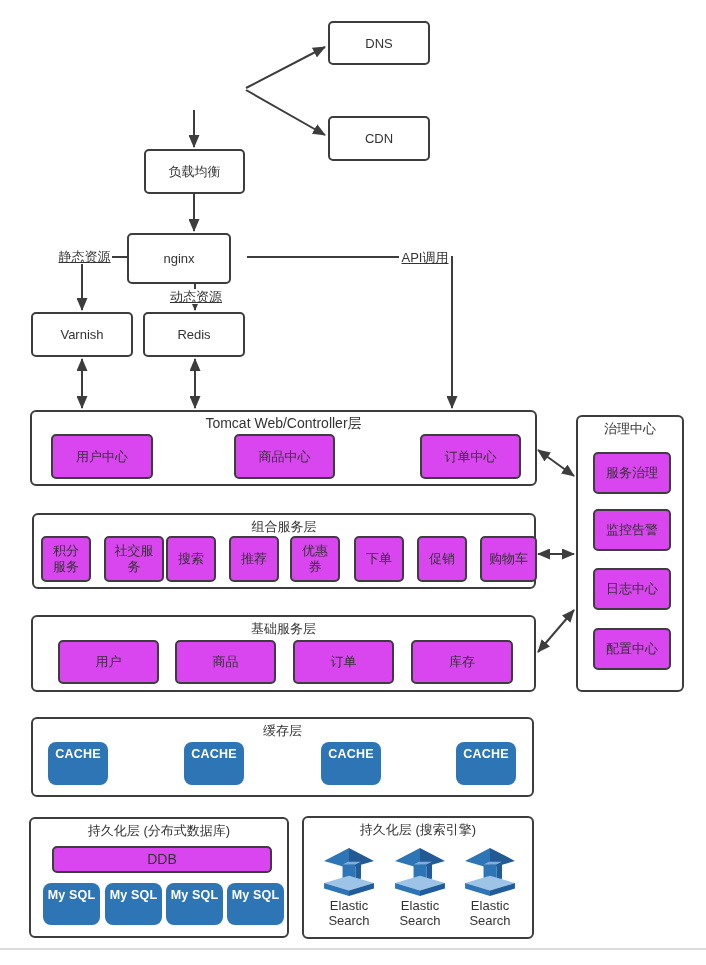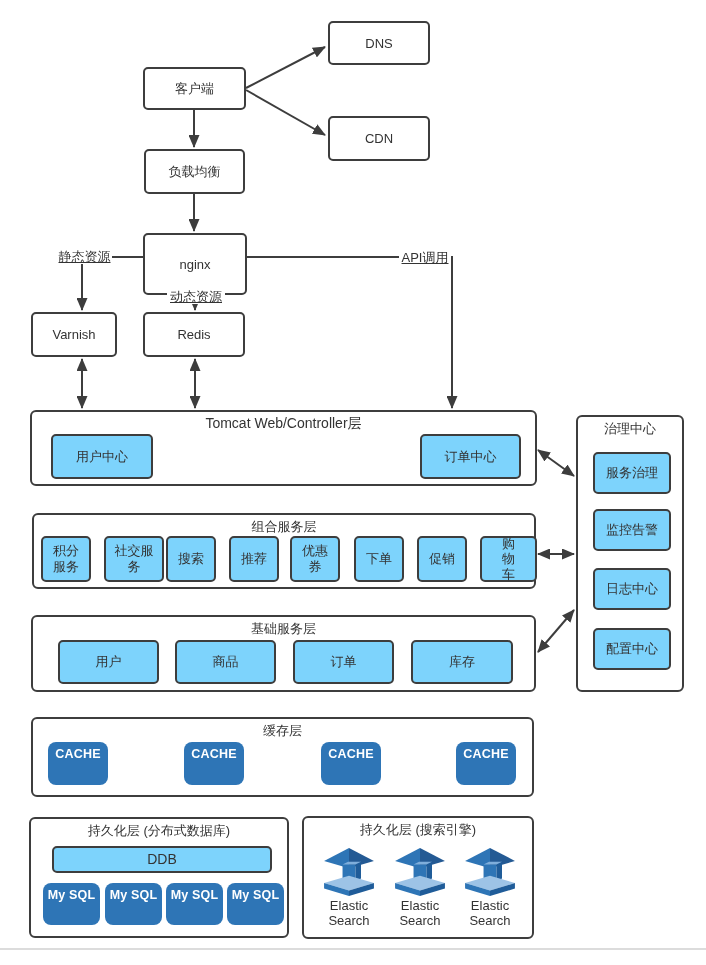--- a/index.html
+++ b/index.html
@@ -6,21 +6,21 @@
   #page{position:relative;width:706px;height:965px;background:#ffffff;overflow:hidden;
         font-family:"Liberation Sans","DejaVu Sans",sans-serif;color:#333;}
   #arrows{position:absolute;left:0;top:0;z-index:1;}
   .box{position:absolute;z-index:2;background:#fff;border:2px solid #3d3d3d;border-radius:5px;
        display:flex;align-items:center;justify-content:center;font-size:13px;color:#333;
        box-sizing:border-box;text-align:center;}
   .container{position:absolute;z-index:2;background:#fff;border:2px solid #3d3d3d;border-radius:6px;
        box-sizing:border-box;}
   .layer-title{position:absolute;left:0;right:0;top:3px;text-align:center;font-size:14px;color:#333;
        z-index:3;}
-  .inner{position:absolute;background:#7dd3fc;border:2px solid #3d3d3d;border-radius:5px;
+  .inner{position:absolute;background:#d946ef;border:2px solid #3d3d3d;border-radius:5px;
        display:flex;align-items:center;justify-content:center;font-size:13px;color:#333;
        box-sizing:border-box;text-align:center;line-height:1.2;}
   .blue{background:#2E75B6;border:none;border-radius:8px;color:#fff;font-weight:bold;
        align-items:flex-start;padding-top:5px;font-size:12.5px;letter-spacing:.2px;}
   .edge-label{position:absolute;z-index:4;background:#fff;font-size:13px;color:#333;
        text-align:center;line-height:15px;text-decoration:underline;}
   .es-cell{position:absolute;width:64px;text-align:center;font-size:13px;line-height:15px;color:#333;}
   .page-edge{position:absolute;left:0;width:706px;height:2px;background:#dcdcdc;z-index:0;}
 </style>
 </head>
@@ -46,56 +46,56 @@
       <polyline points="143,257 82,257 82,310" marker-end="url(#ah)"></polyline>
       <polyline points="247,257 452,257 452,408" marker-end="url(#ah)"></polyline>
       <line x1="82" y1="359" x2="82" y2="408" marker-start="url(#ahr)" marker-end="url(#ah)"></line>
       <line x1="195" y1="359" x2="195" y2="408" marker-start="url(#ahr)" marker-end="url(#ah)"></line>
       <line x1="538" y1="450" x2="574" y2="476" marker-start="url(#ahr)" marker-end="url(#ah)"></line>
       <line x1="538" y1="554" x2="574" y2="554" marker-start="url(#ahr)" marker-end="url(#ah)"></line>
       <line x1="538" y1="652" x2="574" y2="610" marker-start="url(#ahr)" marker-end="url(#ah)"></line>
     </g>
   </svg>
 
-  <div class="box" style="left:143px;top:67px;width:103px;height:43px">客户端</div>
   <div class="box" style="left:328px;top:116px;width:102px;height:45px">CDN</div>
   <div class="box" style="left:328px;top:21px;width:102px;height:44px">DNS</div>
   <div class="box" style="left:144px;top:149px;width:101px;height:45px">负载均衡</div>
-  <div class="box" style="left:143px;top:233px;width:104px;height:62px">nginx</div>
-  <div class="box" style="left:31px;top:312px;width:86px;height:45px">Varnish</div>
+  <div class="box" style="left:127px;top:233px;width:104px;height:51px">nginx</div>
+  <div class="box" style="left:31px;top:312px;width:102px;height:45px">Varnish</div>
   <div class="box" style="left:143px;top:312px;width:102px;height:45px">Redis</div>
 
   <div class="edge-label" style="left:57px;top:249px;width:55px">静态资源</div>
   <div class="edge-label" style="left:167px;top:289px;width:58px">动态资源</div>
   <div class="edge-label" style="left:399px;top:250px;width:52px">API调用</div>
 
   <div class="container" style="left:30px;top:410px;width:507px;height:76px">
     <div class="layer-title">Tomcat Web/Controller层</div>
     <div class="inner" style="left:19px;top:22px;width:102px;height:45px">用户中心</div>
+    <div class="inner" style="left:202px;top:22px;width:101px;height:45px">商品中心</div>
     <div class="inner" style="left:388px;top:22px;width:101px;height:45px">订单中心</div>
   </div>
 
   <div class="container" style="left:576px;top:415px;width:108px;height:277px">
     <div class="layer-title" style="font-size:13px">治理中心</div>
     <div class="inner" style="left:15px;top:35px;width:78px;height:42px">服务治理</div>
     <div class="inner" style="left:15px;top:92px;width:78px;height:42px">监控告警</div>
     <div class="inner" style="left:15px;top:151px;width:78px;height:42px">日志中心</div>
     <div class="inner" style="left:15px;top:211px;width:78px;height:42px">配置中心</div>
   </div>
 
   <div class="container" style="left:32px;top:513px;width:504px;height:76px">
     <div class="layer-title" style="font-size:13px">组合服务层</div>
     <div class="inner" style="left:7px;top:21px;width:50px;height:46px;padding:0 8px">积分服务</div>
     <div class="inner" style="left:70px;top:21px;width:60px;height:46px;padding:12px 8px">社交服务</div>
     <div class="inner" style="left:132px;top:21px;width:50px;height:46px">搜索</div>
     <div class="inner" style="left:195px;top:21px;width:50px;height:46px">推荐</div>
     <div class="inner" style="left:256px;top:21px;width:50px;height:46px;padding:3px 8px">优惠券</div>
     <div class="inner" style="left:320px;top:21px;width:50px;height:46px">下单</div>
     <div class="inner" style="left:383px;top:21px;width:50px;height:46px">促销</div>
-    <div class="inner" style="left:446px;top:21px;width:57px;height:46px;padding:0 20px">购物车</div>
+    <div class="inner" style="left:446px;top:21px;width:57px;height:46px;padding:0 4px">购物车</div>
   </div>
 
   <div class="container" style="left:31px;top:615px;width:505px;height:77px">
     <div class="layer-title" style="font-size:13px">基础服务层</div>
     <div class="inner" style="left:25px;top:23px;width:101px;height:44px">用户</div>
     <div class="inner" style="left:142px;top:23px;width:101px;height:44px">商品</div>
     <div class="inner" style="left:260px;top:23px;width:101px;height:44px">订单</div>
     <div class="inner" style="left:378px;top:23px;width:102px;height:44px">库存</div>
   </div>
 

